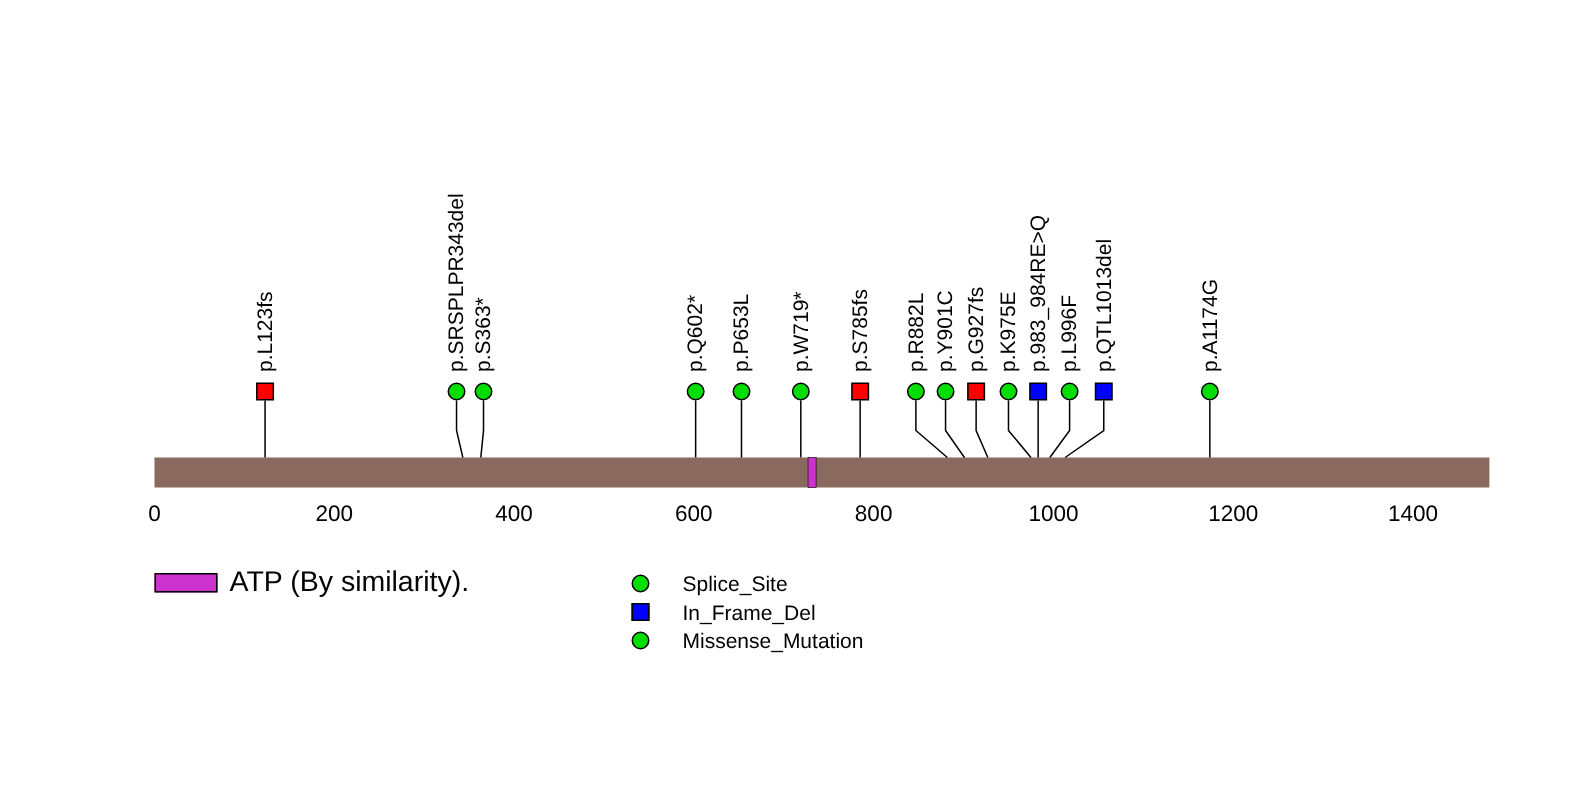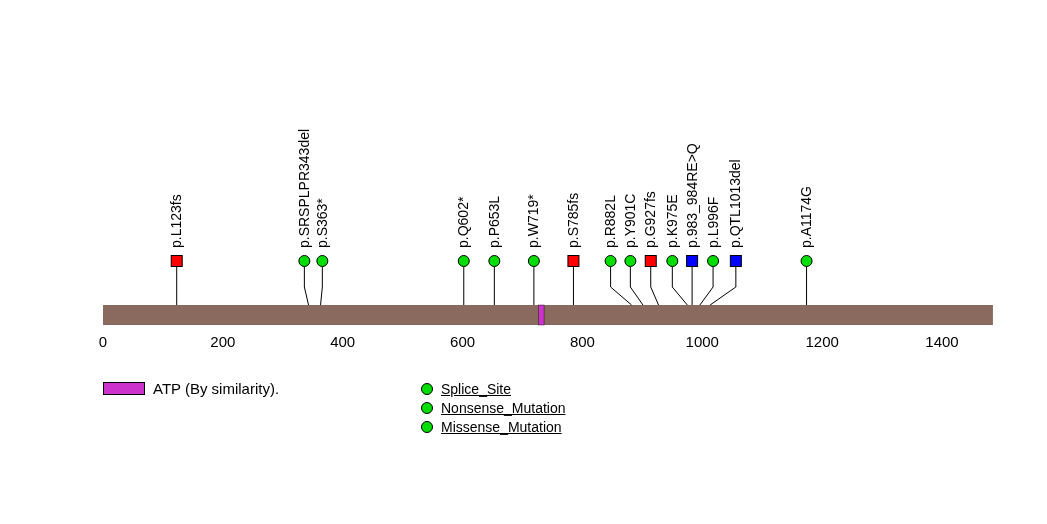--- a/index.html
+++ b/index.html
@@ -14,32 +14,32 @@
   
   #domain-legend{
     position:absolute;left:103px;top:380px;
     display:flex;align-items:center;height:17px;
   }
   #domain-swatch{
     display:inline-block;width:42px;height:13px;
     border:0.5px solid #000;box-sizing:border-box;
   }
   #domain-legend .legend-label{
-    margin-left:8px;font-size:15px;color:#000;white-space:nowrap;
+    margin-left:8px;font-size:19px;color:#000;white-space:nowrap;
   }
   
   #mutation-legend{position:absolute;left:421px;top:379px;}
   .legend-row{display:flex;align-items:center;height:19px;}
   .legend-marker{
     display:inline-block;width:12px;height:12px;
     border:1px solid #000;box-sizing:border-box;flex:0 0 auto;
   }
   .legend-marker.circle{border-radius:50%;}
   .legend-row .legend-label{
-    margin-left:8px;font-size:14px;color:#000;white-space:nowrap;text-decoration:underline;
+    margin-left:22px;font-size:14px;color:#000;white-space:nowrap;
   }
 </style>
 </head>
 <body>
 
 <div id="figure">
 
   <svg id="chart-svg" width="1047" height="370">
       <rect x="103" y="305" width="889.9392857142858" height="20" fill="#8a6a5f"></rect>
       <rect x="538.6807142857143" y="305" width="5.393571428571429" height="20" fill="#cc33cc" stroke="#000" stroke-width="0.4"></rect>
@@ -102,22 +102,22 @@
     <span id="domain-swatch" class="legend-marker-rect" style="background: rgb(204, 51, 204);"></span>
     <span class="legend-label">ATP (By similarity).</span>
   </div>
 
   <div id="mutation-legend">
     <div class="legend-row">
       <span class="legend-marker circle" style="background: rgb(0, 221, 0);"></span>
       <span class="legend-label">Splice_Site</span>
     </div>
     <div class="legend-row">
-      <span class="legend-marker circle" style="background: rgb(0, 221, 0);"></span>
-      <span class="legend-label">Nonsense_Mutation</span>
+      <span class="legend-marker" style="background: rgb(0, 0, 255);"></span>
+      <span class="legend-label">In_Frame_Del</span>
     </div>
     <div class="legend-row">
       <span class="legend-marker circle" style="background: rgb(0, 221, 0);"></span>
       <span class="legend-label">Missense_Mutation</span>
     </div>
   </div>
 
 </div>
 
 </body></html>

